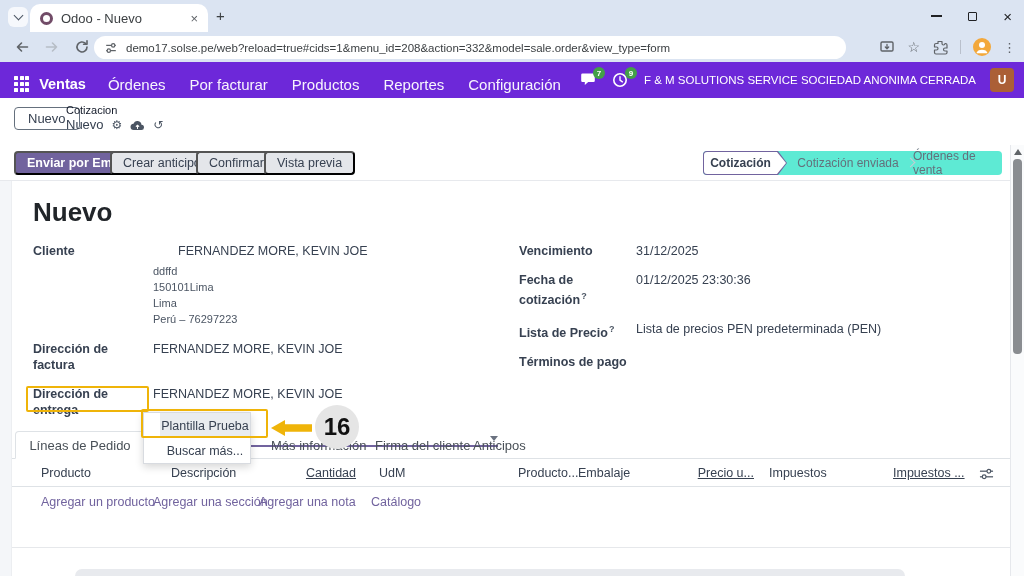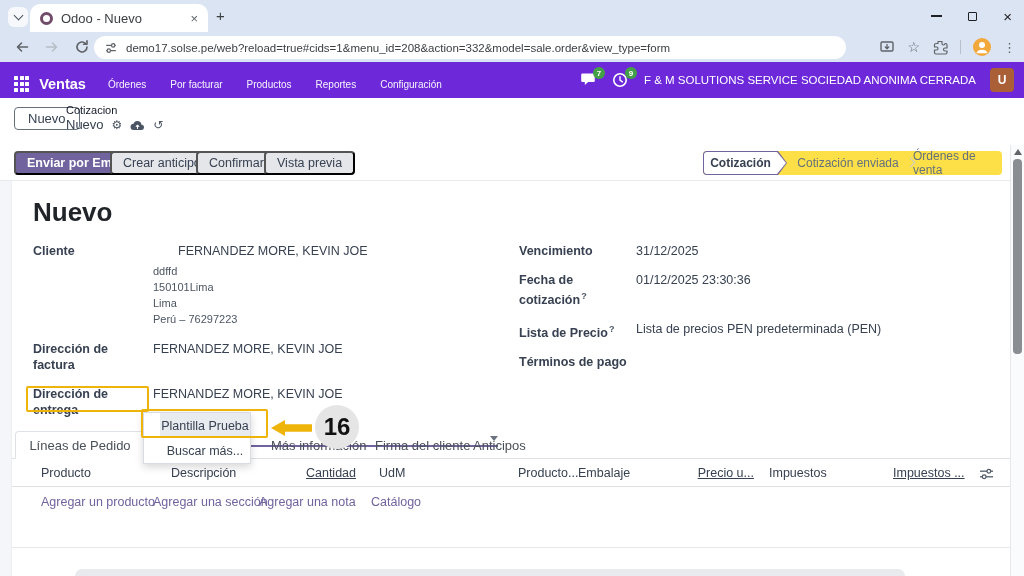--- a/index.html
+++ b/index.html
@@ -29,21 +29,21 @@
   .tb-right { position:absolute; right:8px; top:32px; height:30px; display:flex; align-items:center; gap:12px; }
   .tb-sep { width:1px; height:14px; background:#b9c0cc; }
   .star-ic { font-size:14px; color:#5f6368; line-height:1; }
   .dots-ic { font-size:13px; color:#5f6368; line-height:1; }
 
   
   .odoo-navbar { position:absolute; left:0; top:62px; width:1024px; height:44px; background:#6d28d9; display:flex; align-items:center; color:#fff; }
   .apps-grid { display:grid; grid-template-columns:repeat(3,4px); grid-gap:1.6px; margin:0 10px 0 14px; }
   .apps-grid span { width:4px; height:4px; background:#fff; border-radius:0.5px; }
   .brand { font-size:14.5px; font-weight:700; margin-right:22px; }
-  .nav-menu { display:flex; gap:24px; font-size:10px; }
+  .nav-menu { display:flex; gap:24px; font-size:15px; }
   .nav-menu .mi { color:rgba(255,255,255,.95); white-space:nowrap; }
   .nav-right { position:absolute; right:10px; top:0; height:36px; display:flex; align-items:center; gap:14px; }
   .ic-badge { position:relative; width:18px; height:16px; }
   .badge { position:absolute; top:-5px; right:-7px; min-width:12px; height:12px; border-radius:7px; background:#43a047; color:#fff; font-size:8px; font-weight:700; display:flex; align-items:center; justify-content:center; padding:0 2px; }
   .company { font-size:11.5px; color:#fff; white-space:nowrap; }
   .user-avatar { width:24px; height:24px; border-radius:4px; background:#ab5f36; color:#fff; font-size:12px; font-weight:700; display:flex; align-items:center; justify-content:center; }
 
   
   .control-panel { position:absolute; left:0; top:98px; width:1024px; height:47px; background:#fff; }
   .btn-new { position:absolute; left:14px; top:9px; padding:3px 13px; border:1px solid #65707d; border-radius:4px; background:#fff; font-size:13px; color:#374151; font-weight:500; }
@@ -52,21 +52,21 @@
   .bc-row { display:flex; align-items:center; gap:8px; margin-top:1px; }
   .bc-current { font-size:13px; color:#374151; }
   .bc-ic { font-size:12px; color:#4b5563; line-height:1; }
 
   
   .status-row { position:absolute; left:0; top:145px; width:1024px; height:36px; background:#fff; border-bottom:1px solid #e7e9ed; }
   .btn { position:absolute; top:6px; height:24px; border-radius:4px; font-size:12.5px; display:flex; align-items:center; padding:0 11px; white-space:nowrap; }
   .btn-primary { background:#71639e; color:#fff; font-weight:600; }
   .btn-sec { background:#e4e6ea; color:#374151; font-weight:500; }
 
-  .statusbar { position:absolute; left:703px; top:6px; width:299px; height:24px; background:#fde047; border-radius:4px; font-size:12px; }
+  .statusbar { position:absolute; left:703px; top:6px; width:299px; height:24px; background:#5eead4; border-radius:4px; font-size:12px; }
   .step-lbl { position:absolute; top:0; height:24px; display:flex; align-items:center; justify-content:center; color:#64707c; }
   .step-active { position:absolute; left:0; top:0; width:84px; height:24px; z-index:2; }
   .step-active::before { content:""; position:absolute; inset:0; background:#71639e; clip-path:polygon(0 0,calc(100% - 9px) 0,100% 50%,calc(100% - 9px) 100%,0 100%); border-radius:4px 0 0 4px; }
   .step-active::after { content:""; position:absolute; inset:1px; background:#fff; clip-path:polygon(0 0,calc(100% - 9px) 0,100% 50%,calc(100% - 9px) 100%,0 100%); border-radius:3px 0 0 3px; }
   .step-active .t { position:absolute; inset:0 9px 0 0; display:flex; align-items:center; justify-content:center; font-weight:700; color:#374151; z-index:3; }
   .step-sep { position:absolute; top:8px; width:7px; height:7px; border-top:1.3px solid #c6cbd2; border-right:1.3px solid #c6cbd2; transform:rotate(45deg); }
 
   
   .left-strip { position:absolute; left:0; top:181px; width:11px; bottom:0; background:#f4f6f9; }
   .sheet { position:absolute; left:11px; top:181px; width:1002px; height:395px; background:#fff; border-left:1px solid #eceef1; }

